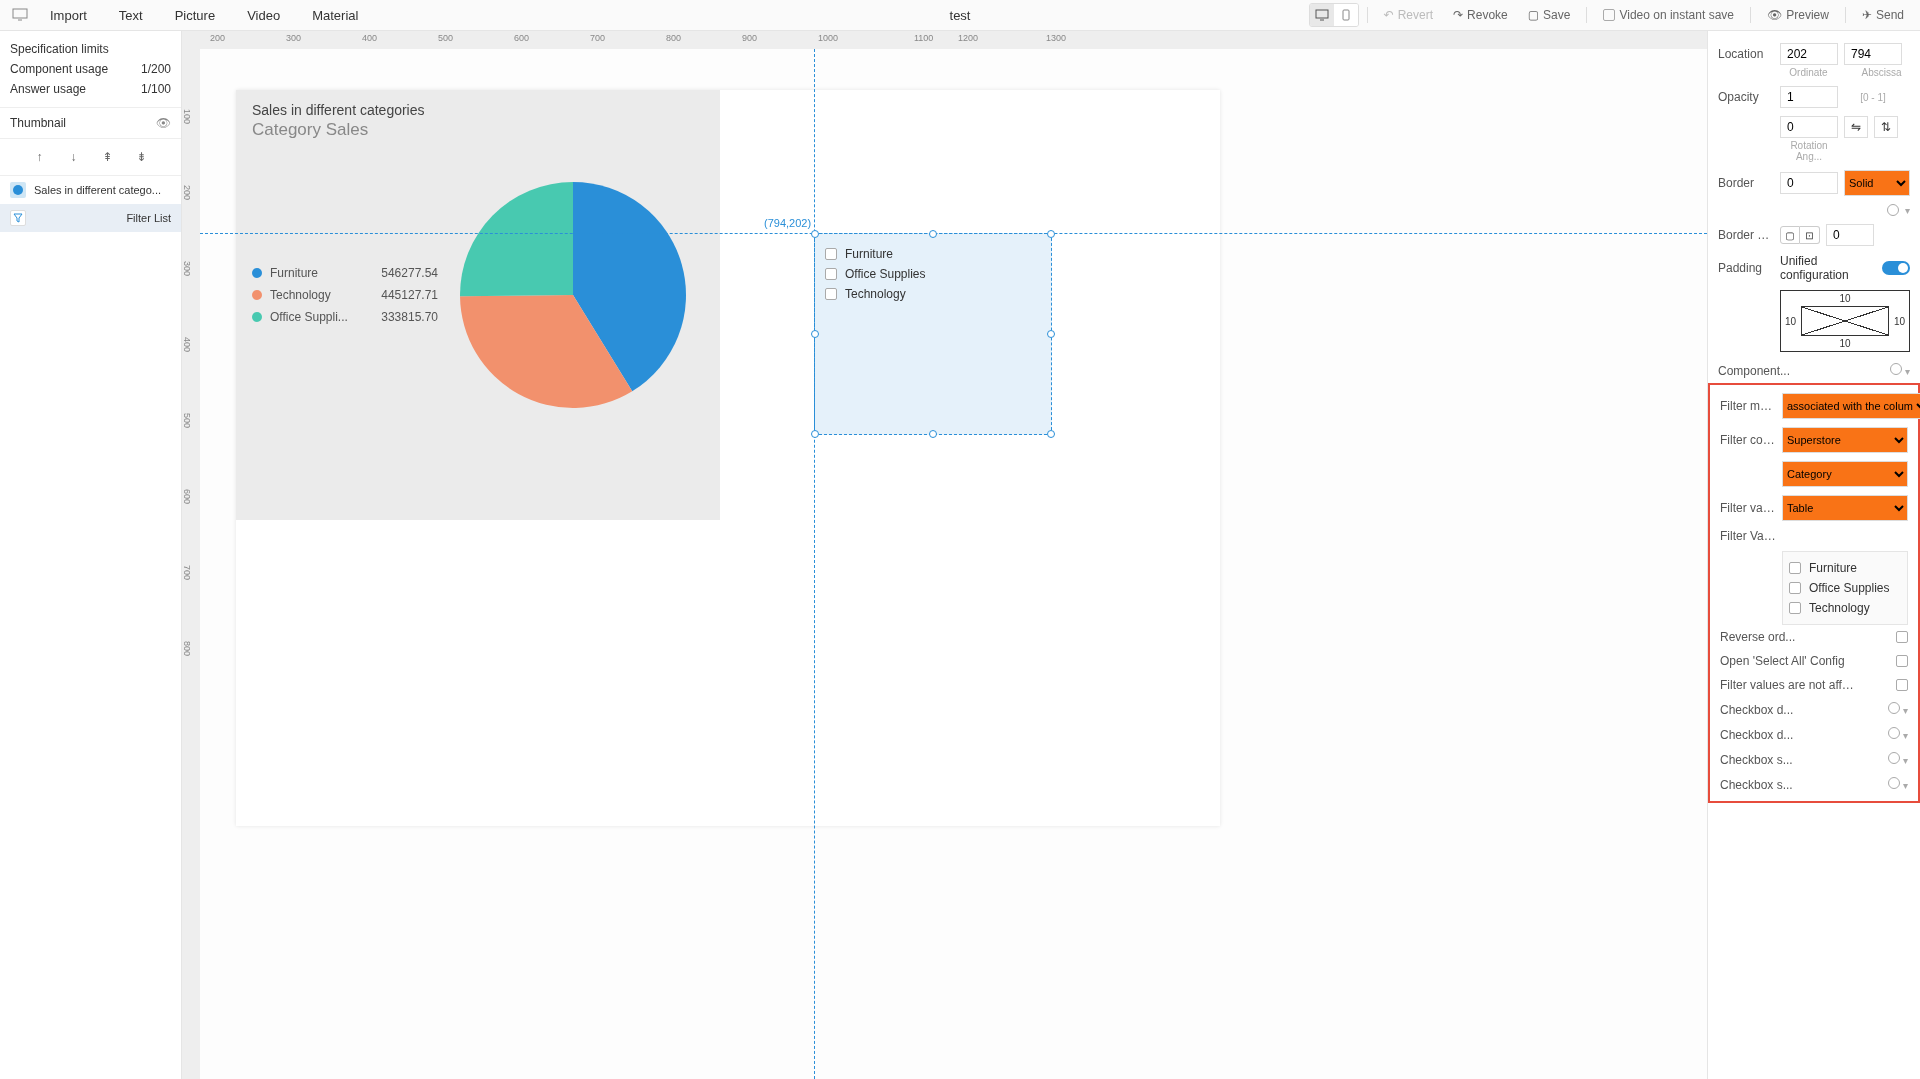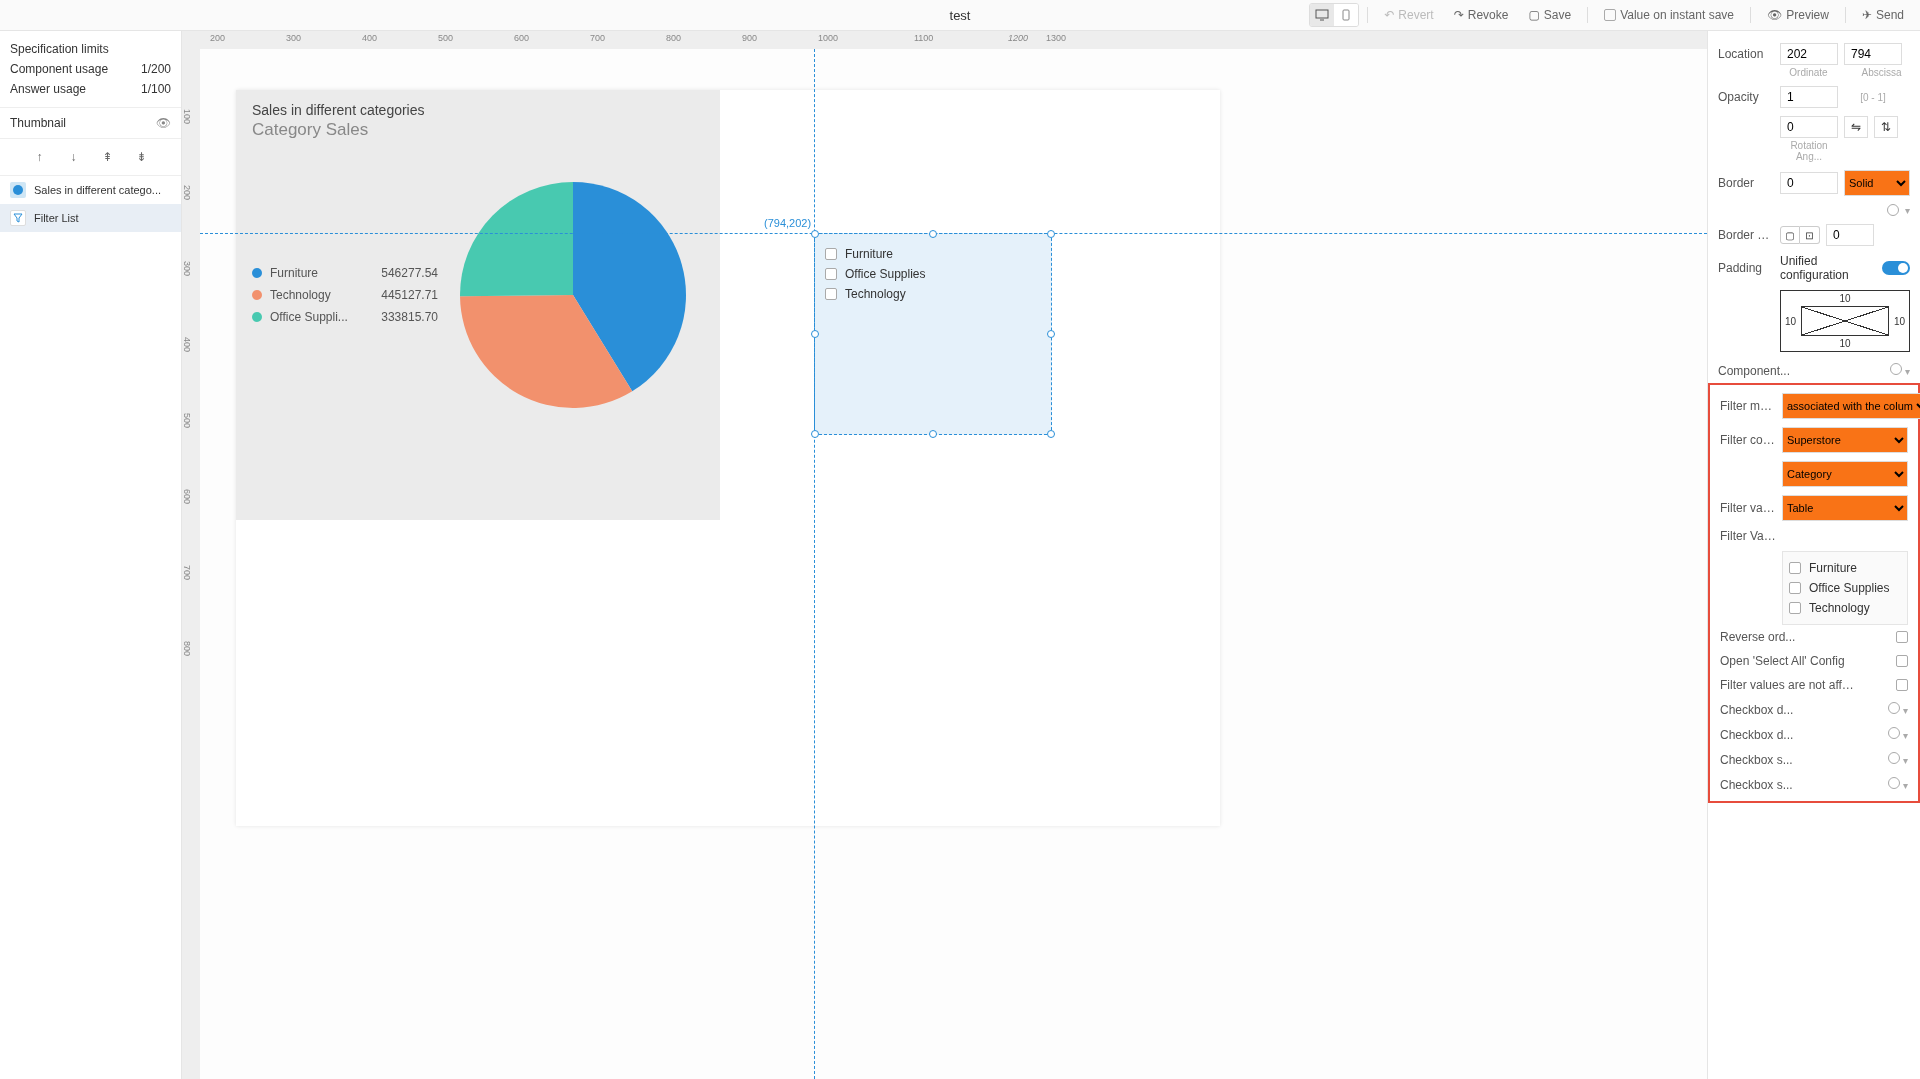--- a/index.html
+++ b/index.html
@@ -23,21 +23,21 @@
 
 .main { display: flex; height: calc(100% - 31px); }
 .left-panel { width: 182px; background: #fff; border-right: 1px solid #e5e5e5; display: flex; flex-direction: column; }
 .spec-section { padding: 8px 10px; border-bottom: 1px solid #eee; }
 .spec-row { display: flex; justify-content: space-between; padding: 3px 0; font-size: 12px; }
 .thumb-header { padding: 8px 10px; display: flex; justify-content: space-between; align-items: center; border-bottom: 1px solid #eee; font-size: 12px; }
 .align-row { display: flex; justify-content: center; gap: 18px; padding: 10px; border-bottom: 1px solid #eee; }
 .align-btn { width: 16px; height: 16px; display: flex; align-items: center; justify-content: center; color: #666; }
 .layer-list { flex: 1; }
 .layer-item { display: flex; align-items: center; gap: 8px; padding: 6px 10px; font-size: 11px; cursor: pointer; }
-.layer-item.selected { background: #e8eef5; }
+.layer-item.selected { background: #e8eef5; justify-content: space-between; }
 .layer-icon { width: 16px; height: 16px; border-radius: 2px; display: flex; align-items: center; justify-content: center; flex-shrink: 0; }
 .layer-label { white-space: nowrap; overflow: hidden; text-overflow: ellipsis; }
 
 
 .canvas-wrap { flex: 1; position: relative; background: #fff; overflow: hidden; }
 .ruler-h { position: absolute; top: 0; left: 18px; right: 0; height: 18px; background: #eee; font-size: 9px; color: #888; }
 .ruler-h-inner { position: relative; height: 100%; }
 .ruler-h .tick { position: absolute; top: 2px; }
 .ruler-v { position: absolute; left: 0; top: 18px; bottom: 0; width: 18px; background: #eee; font-size: 9px; color: #888; }
 .ruler-v-inner { position: relative; height: 100%; }
@@ -90,20 +90,33 @@
 .chev { color: #aaa; font-size: 10px; }
 .seg-btns { display: flex; gap: 0; }
 .seg-btns .seg { width: 20px; height: 18px; border: 1px solid #ccc; display: flex; align-items: center; justify-content: center; font-size: 10px; }
 .seg-btns .seg:first-child { border-radius: 3px 0 0 3px; }
 .seg-btns .seg:last-child { border-radius: 0 3px 3px 0; border-left: none; }
 </style>
 </head>
 <body>
 
 <div class="toolbar">
+  <div class="toolbar-left">
+    <div class="tb-icon">
+      <svg width="16" height="16" viewBox="0 0 16 16">
+          <rect x="1" y="2" width="14" height="9" fill="none" stroke="#888"></rect>
+          <path d="M6 13h4" stroke="#888"></path>
+        </svg>
+    </div>
+    <div class="menu-item">Import</div>
+    <div class="menu-item">Text</div>
+    <div class="menu-item">Picture</div>
+    <div class="menu-item">Video</div>
+    <div class="menu-item">Material</div>
+  </div>
   <div class="title-center">test</div>
   <div class="toolbar-right">
     <div class="device-toggle">
       <div class="device-btn active">
         <svg width="14" height="12" viewBox="0 0 14 12">
             <rect x="1" y="1" width="12" height="8" fill="none" stroke="#555"></rect>
             <path d="M5 11h4" stroke="#555"></path>
           </svg>
       </div>
       <div class="device-btn">
@@ -121,21 +134,21 @@
         <span>↷</span>
         <span>Revoke</span>
       </div>
     <div class="tool-btn">
         <span>▢</span>
         <span>Save</span>
       </div>
     <div class="sep"></div>
     <div class="tool-btn">
         <span class="check-mini"></span>
-        <span>Value on instant save</span>
+        <span>Video on instant save</span>
       </div>
     <div class="sep"></div>
     <div class="tool-btn">
         <span>👁</span>
         <span>Preview</span>
       </div>
     <div class="sep"></div>
     <div class="tool-btn">
         <span>✈</span>
         <span>Send</span>
@@ -196,21 +209,21 @@
           <div class="tick" style="left: 10px;">200</div>
           <div class="tick" style="left: 86px;">300</div>
           <div class="tick" style="left: 162px;">400</div>
           <div class="tick" style="left: 238px;">500</div>
           <div class="tick" style="left: 314px;">600</div>
           <div class="tick" style="left: 390px;">700</div>
           <div class="tick" style="left: 466px;">800</div>
           <div class="tick" style="left: 542px;">900</div>
           <div class="tick" style="left: 618px;">1000</div>
           <div class="tick" style="left: 714px;">1100</div>
-          <div class="tick" style="left: 808px; font-style: italic;">1200</div>
+          <div class="tick" style="left: 758px;">1200</div>
           <div class="tick" style="left: 846px;">1300</div>
         </div>
       </div>
     <div class="ruler-v">
         <div class="ruler-v-inner" id="rvy">
           <div class="tick" style="top: 60px;">100</div>
           <div class="tick" style="top: 136px;">200</div>
           <div class="tick" style="top: 212px;">300</div>
           <div class="tick" style="top: 288px;">400</div>
           <div class="tick" style="top: 364px;">500</div>

